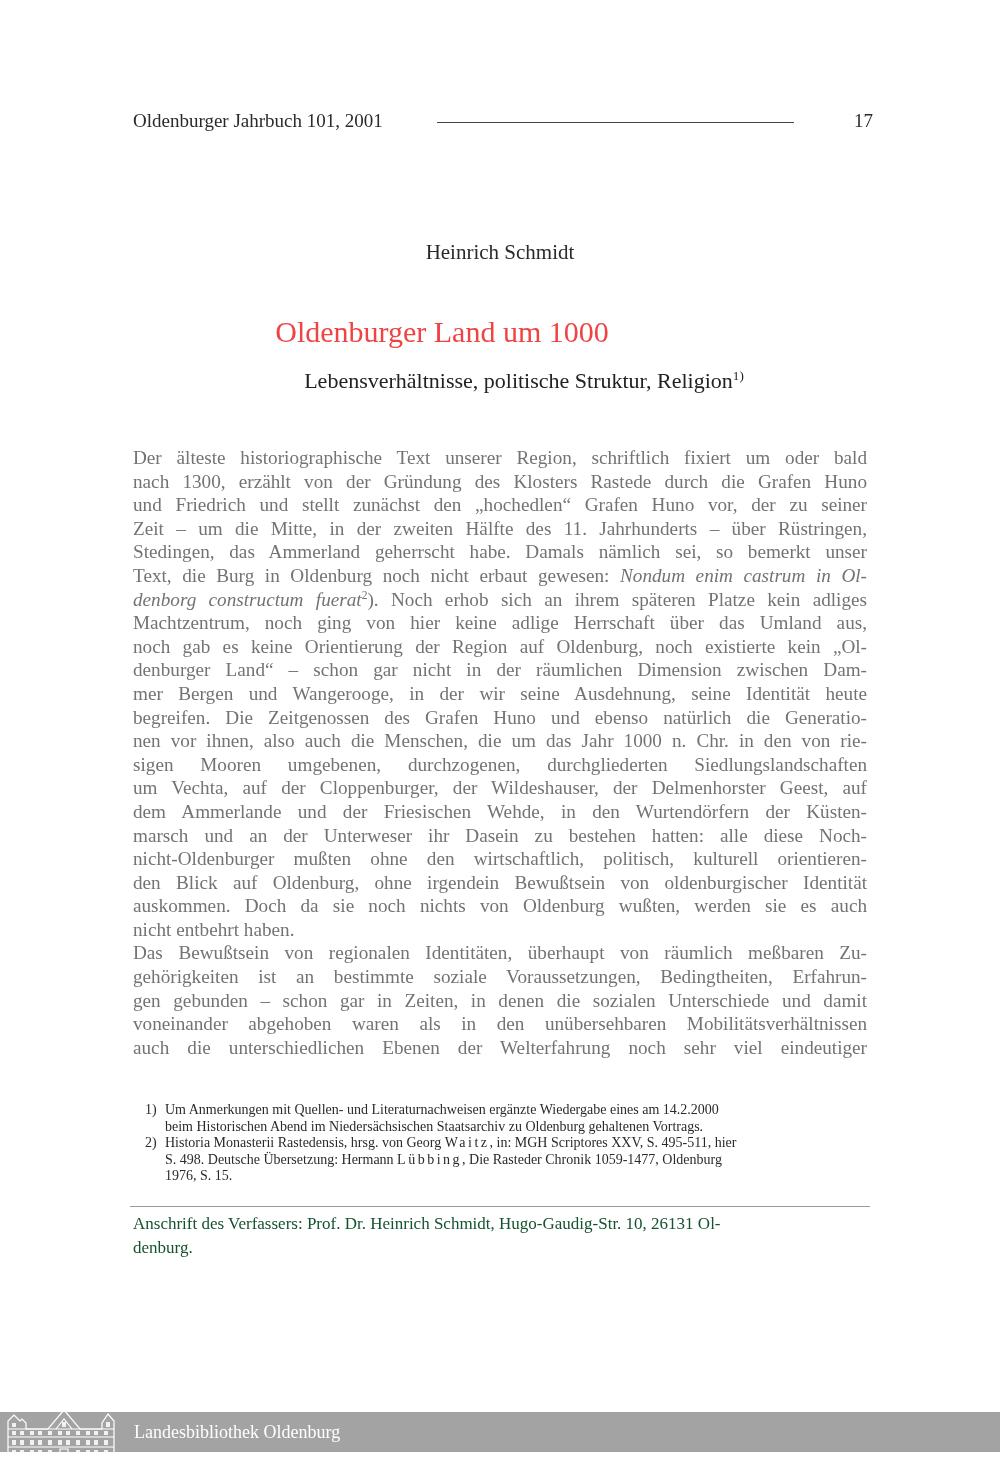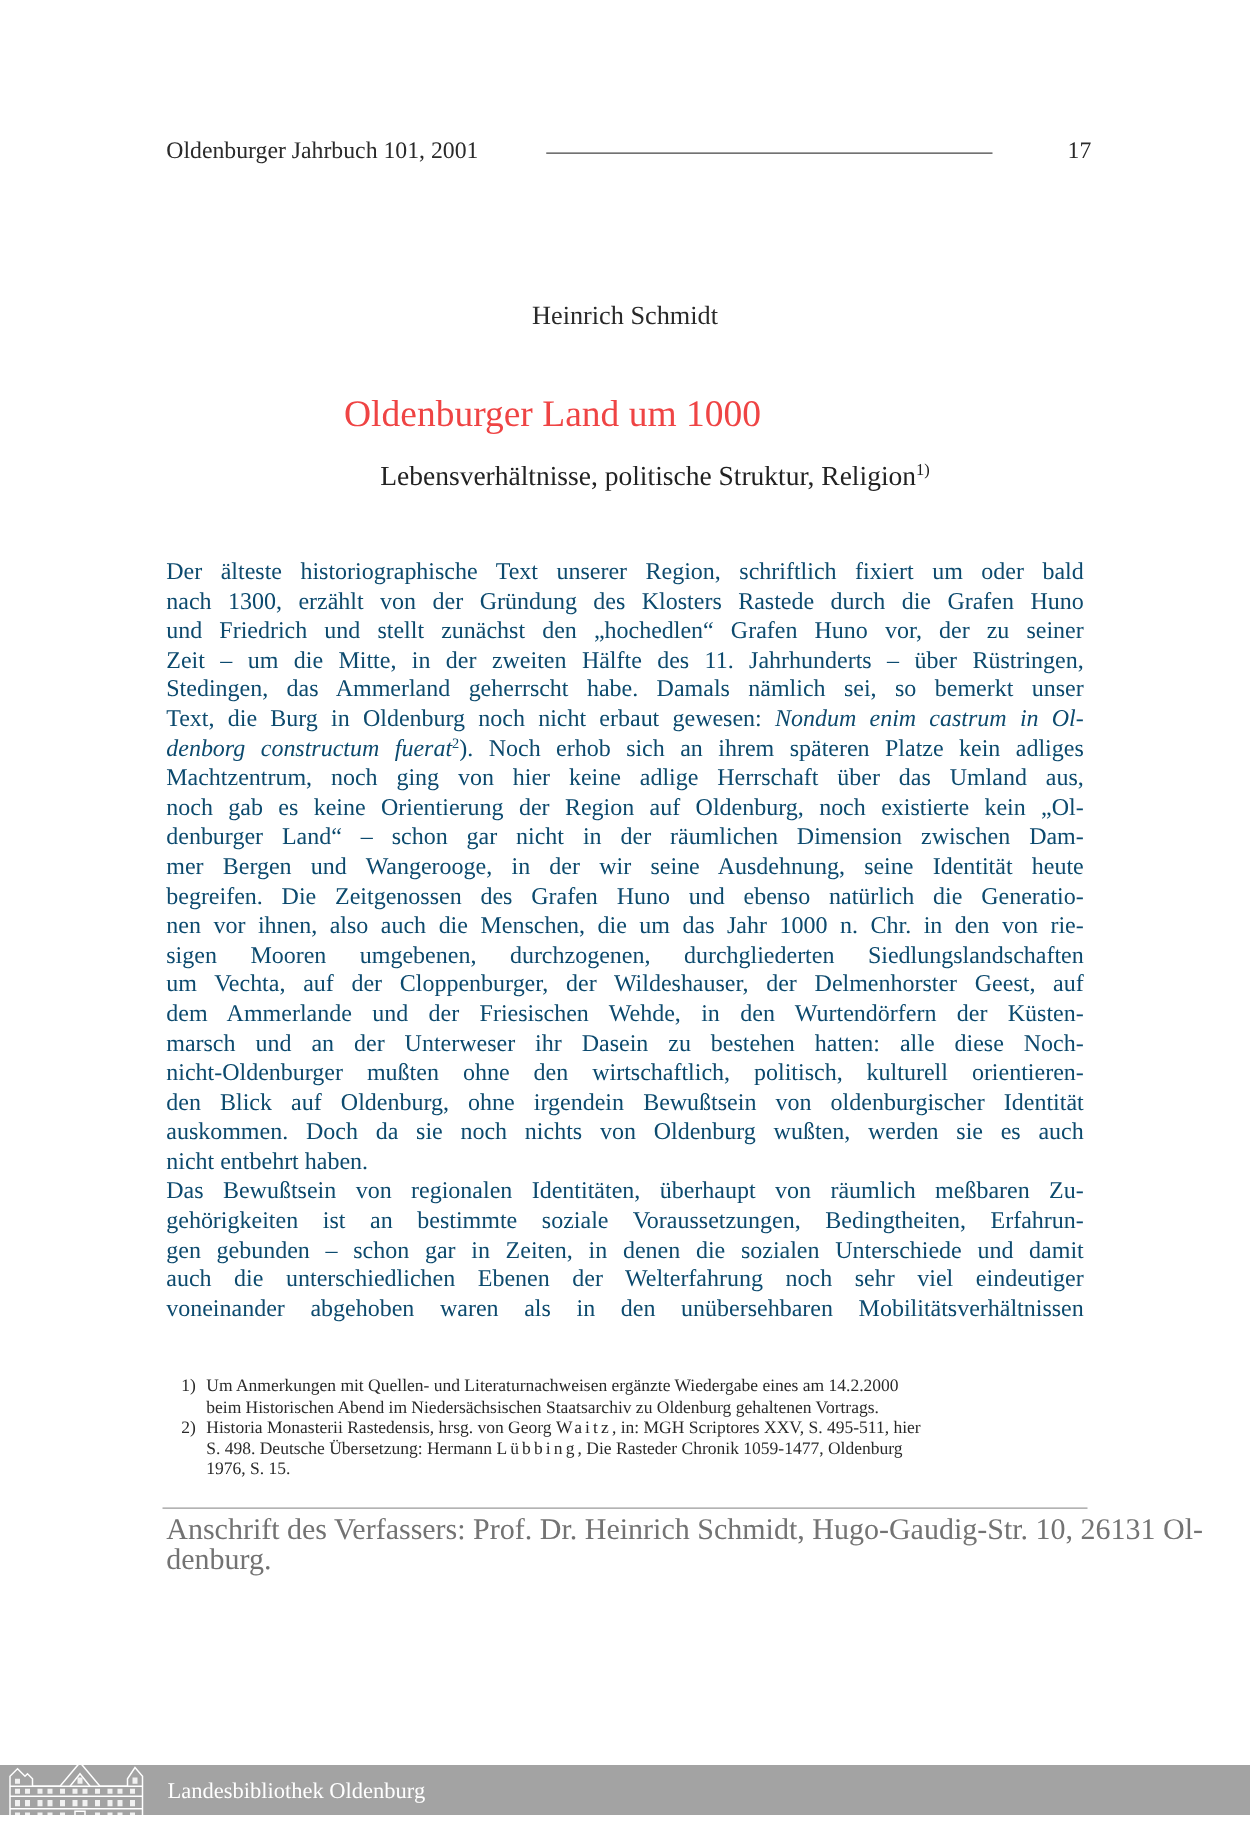--- a/index.html
+++ b/index.html
@@ -25,21 +25,21 @@
     font-size: 30px; color: #ef4444;
   }
   .subtitle {
     position: absolute; left: 0; width: 1000px; top: 368px; text-align: center;
     font-size: 22px; color: #222; padding-left: 24px;
   }
   sup { font-size: 0.6em; vertical-align: 0.6em; line-height: 0; }
 
   .body-text {
     position: absolute; left: 133px; top: 446px; width: 734px;
-    font-size: 19.2px; line-height: 23.6px; color: #0c4a6e;
+    font-size: 19.2px; line-height: 23.6px; color: #737373;
   }
   .body-text .line { display: block; text-align: justify; text-align-last: justify; white-space: nowrap; height: 23.6px; }
   .body-text .line.last { text-align-last: left; }
   .body-text em { font-style: italic; }
 
   .footnotes {
     position: absolute; left: 145px; top: 1102px; width: 722px;
     font-size: 14px; line-height: 16.6px; color: #2a2a2a;
   }
   .fn { display: flex; }
@@ -48,21 +48,21 @@
   .fn .fn-line { display: flex; justify-content: space-between; white-space: nowrap; }
   .fn .fn-line.last { justify-content: flex-start; }
   .spaced { letter-spacing: 2.5px; }
 
   .fn-rule {
     position: absolute; left: 130px; top: 1206px; width: 740px; height: 0;
     border-top: 1px solid #9a9a9a;
   }
   .address {
     position: absolute; left: 133px; top: 1212px; width: 734px;
-    font-size: 24px; line-height: 24px; color: #737373;
+    font-size: 17px; line-height: 24px; color: #14532d;
   }
   .address .line { display: flex; justify-content: space-between; white-space: nowrap; }
   .address .line.last { justify-content: flex-start; }
 
   .library-footer {
     position: absolute; left: 0; top: 1412px; width: 1000px; height: 40px;
     background: #a3a3a3; display: flex; align-items: center;
   }
   .library-footer .logo { width: 120px; height: 50px; margin-left: 4px; flex: none; }
   .library-footer .lib-name {
@@ -101,22 +101,22 @@
   <span class="line">um Vechta, auf der Cloppenburger, der Wildeshauser, der Delmenhorster Geest, auf</span>
   <span class="line">dem Ammerlande und der Friesischen Wehde, in den Wurtendörfern der Küsten-</span>
   <span class="line">marsch und an der Unterweser ihr Dasein zu bestehen hatten: alle diese Noch-</span>
   <span class="line">nicht-Oldenburger mußten ohne den wirtschaftlich, politisch, kulturell orientieren-</span>
   <span class="line">den Blick auf Oldenburg, ohne irgendein Bewußtsein von oldenburgischer Identität</span>
   <span class="line">auskommen. Doch da sie noch nichts von Oldenburg wußten, werden sie es auch</span>
   <span class="line last">nicht entbehrt haben.</span>
   <span class="line">Das Bewußtsein von regionalen Identitäten, überhaupt von räumlich meßbaren Zu-</span>
   <span class="line">gehörigkeiten ist an bestimmte soziale Voraussetzungen, Bedingtheiten, Erfahrun-</span>
   <span class="line">gen gebunden – schon gar in Zeiten, in denen die sozialen Unterschiede und damit</span>
+  <span class="line">voneinander abgehoben waren als in den unübersehbaren Mobilitätsverhältnissen</span>
   <span class="line">auch die unterschiedlichen Ebenen der Welterfahrung noch sehr viel eindeutiger</span>
-  <span class="line">voneinander abgehoben waren als in den unübersehbaren Mobilitätsverhältnissen</span>
 </div>
 
 <div class="footnotes">
   <div class="fn">
     <span class="fn-num">1)</span>
     <div class="fn-text">
       <div class="fn-line">Um Anmerkungen mit Quellen- und Literaturnachweisen ergänzte Wiedergabe eines am 14.2.2000</div>
       <div class="fn-line last">beim Historischen Abend im Niedersächsischen Staatsarchiv zu Oldenburg gehaltenen Vortrags.</div>
     </div>
   </div>

